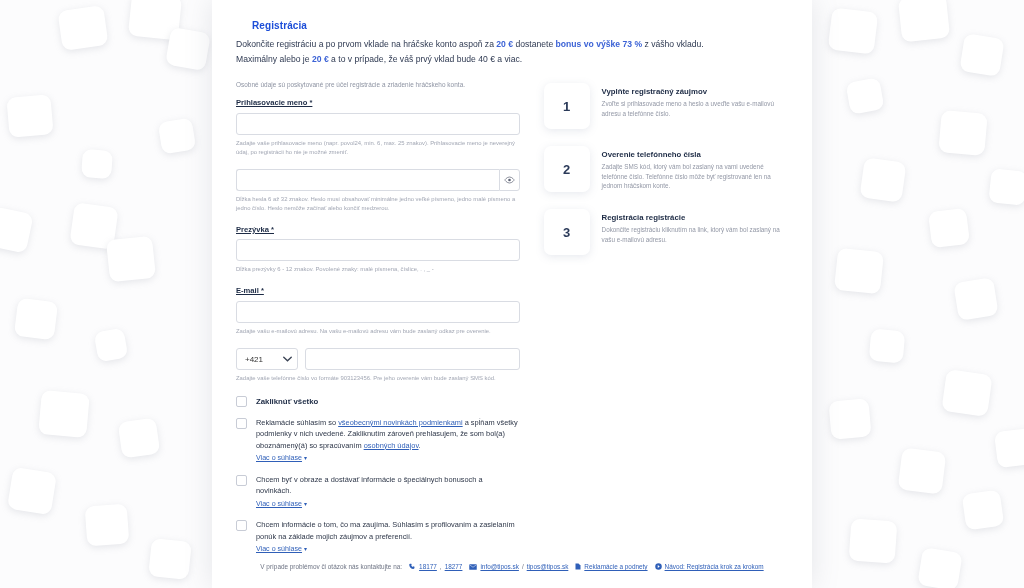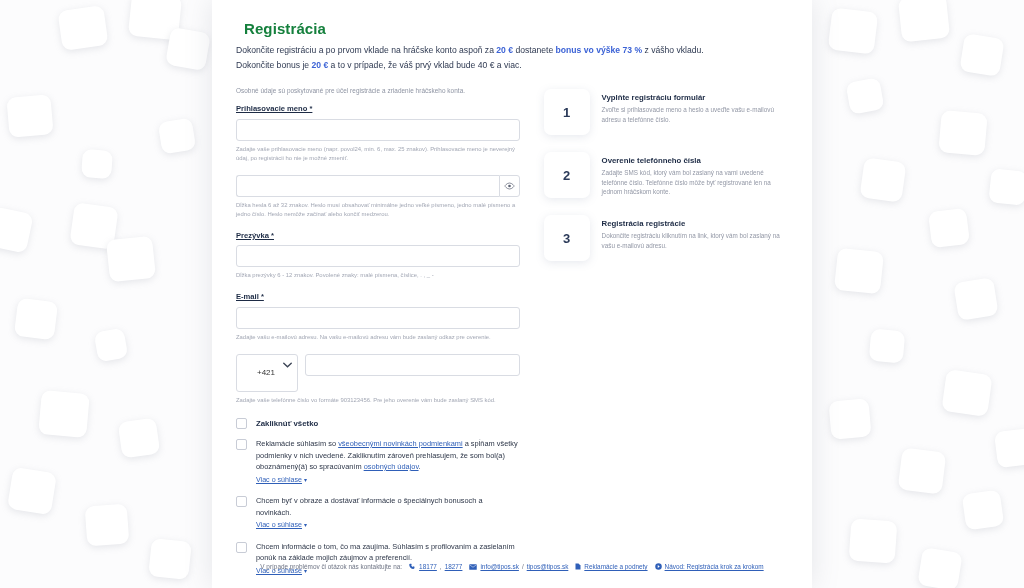--- a/index.html
+++ b/index.html
@@ -16,21 +16,21 @@
     position:absolute; display:block; background:#ffffff;
     border-radius:9px; box-shadow:0 2px 7px rgba(150,155,170,.22);
   }
   #page-card {
     position:absolute; left:212px; top:0; width:600px; height:588px;
     background:#ffffff; z-index:2;
     box-shadow:0 0 26px rgba(120,125,145,.18);
   }
   .inner { padding:20px 22px 0 24px; }
 
-  h1.title { font-size:15px; color:#15803d; margin:0 0 6px 8px; font-weight:bold; letter-spacing:.1px;}
+  h1.title { font-size:10px; color:#1d4ed8; margin:0 0 6px 16px; font-weight:bold; letter-spacing:.1px;}
   .lede { font-size:8.6px; line-height:15px; color:#2f3a52; margin:0; max-width:560px; }
   .lede b { color:#3c63d6; font-weight:bold; }
 
   .cols { display:flex; gap:24px; margin-top:14px; }
   .colL { width:290px; }
   .colR { width:252px; padding-top:2px; }
 
   .note { font-size:6.4px; color:#8d93a2; margin:0 0 10px 0; letter-spacing:.05px;}
   label.fl { display:block; font-size:7.6px; font-weight:bold; color:#1d2b45; margin:0 0 5px 0;text-decoration:underline; }
   .inp {
@@ -41,22 +41,22 @@
   .hint { font-size:5.9px; line-height:9px; color:#a2a7b4; margin:4px 0 12px 0; }
   .pwwrap { display:flex; }
   .pwwrap .inp { border-right:none; border-radius:3px 0 0 3px; }
   .eyebox {
     width:22px; height:22px; border:1px solid #d9dce3; border-radius:0 3px 3px 0;
     display:flex; align-items:center; justify-content:center; background:#fff;
   }
   .phonerow { display:flex; gap:7px; }
   .selwrap { position:relative; width:62px; }
   .sel {
-    width:62px; height:38px; border:1px solid #d9dce3; border-radius:3px; background:#fff;
-    font-size:8px; color:#333; padding:0 16px 0 20px; appearance:none;
+    width:62px; height:22px; border:1px solid #d9dce3; border-radius:3px; background:#fff;
+    font-size:8px; color:#333; padding:0 16px 0 8px; appearance:none;
     font-family:"Liberation Sans", sans-serif; outline:none;
   }
   .selwrap .chev { position:absolute; right:6px; top:8px; pointer-events:none; }
   .phone-inp { flex:1; }
 
   .ckrow { display:flex; align-items:flex-start; gap:9px; margin-bottom:9px; }
   .ckbox { width:11px; height:11px; min-width:11px; border:1px solid #c8ccd6; border-radius:2px; background:#fff; margin-top:1px; }
   .cklabel { font-size:7.4px; line-height:11.5px; color:#2d3648; }
   .cklabel.bold { font-weight:bold; font-size:7.8px; color:#1d2b45; padding-top:1px;}
   .cklabel a { color:#2f5fb8; text-decoration:underline; }
@@ -121,21 +121,21 @@
     <i style="left: 920px; top: 550px; width: 40px; height: 38px; transform: rotate(9deg);"></i>
     <i style="left: 990px; top: 170px; width: 36px; height: 34px; transform: rotate(6deg);"></i>
     <i style="left: 996px; top: 430px; width: 38px; height: 36px; transform: rotate(-7deg);"></i>
   </div>
 
 <div id="page-card">
   <div class="inner">
     <h1 class="title">Registrácia</h1>
     <p class="lede">
       <span>Dokončite registráciu a po prvom vklade na hráčske konto aspoň za </span><b>20 €</b><span> dostanete </span><b>bonus vo výške 73 %</b><span> z vášho vkladu.</span><br>
-      <span>Dokončite bonus je </span><b>20 €</b><span> a to v prípade, že váš prvý vklad bude 40 € a viac.</span>
+      <span>Maximálny alebo je </span><b>20 €</b><span> a to v prípade, že váš prvý vklad bude 40 € a viac.</span>
     </p>
 
     <div class="cols">
 
       <div class="colL">
         <p class="note">Osobné údaje sú poskytované pre účel registrácie a zriadenie hráčskeho konta.</p>
 
         <label class="fl">Prihlasovacie meno *</label>
         <input class="inp" value="" placeholder="" style="">
         <p class="hint">Zadajte vaše prihlasovacie meno (napr. povol24, min. 6, max. 25 znakov). Prihlasovacie meno je neverejný údaj, po registrácii ho nie je možné zmeniť.</p>
@@ -200,21 +200,21 @@
 
         
 
         
       </div>
 
       <div class="colR">
         <div class="step">
           <div class="stepnum">1</div>
           <div>
-            <div class="steptitle">Vyplňte registráciu formulár</div>
+            <div class="steptitle">Vyplňte registračný záujmov</div>
             <div class="stepdesc">Zvoľte si prihlasovacie meno a heslo a uveďte vašu e-mailovú adresu a telefónne číslo.</div>
           </div>
         </div>
         <div class="step">
           <div class="stepnum">2</div>
           <div>
             <div class="steptitle">Overenie telefónneho čísla</div>
             <div class="stepdesc">Zadajte SMS kód, ktorý vám bol zaslaný na vami uvedené telefónne číslo. Telefónne číslo môže byť registrované len na jednom hráčskom konte.</div>
           </div>
         </div>

